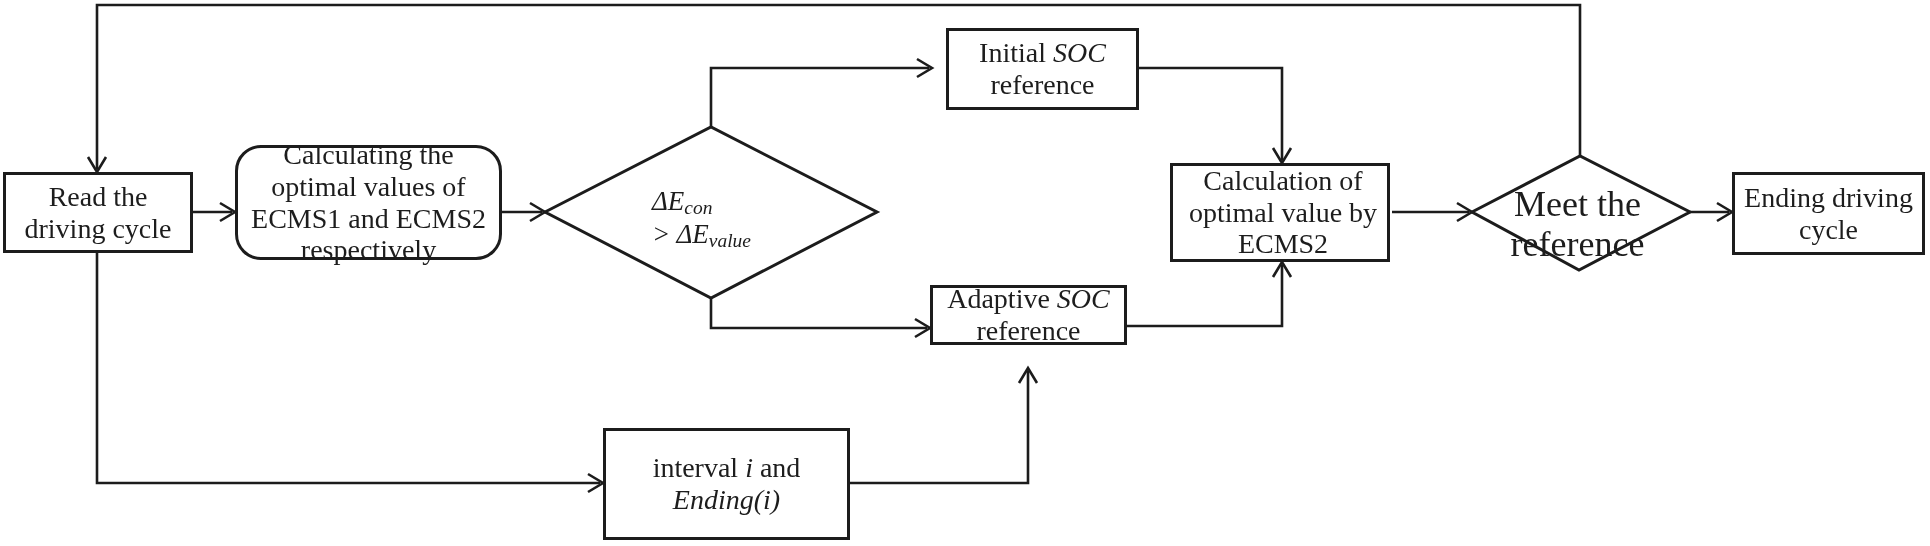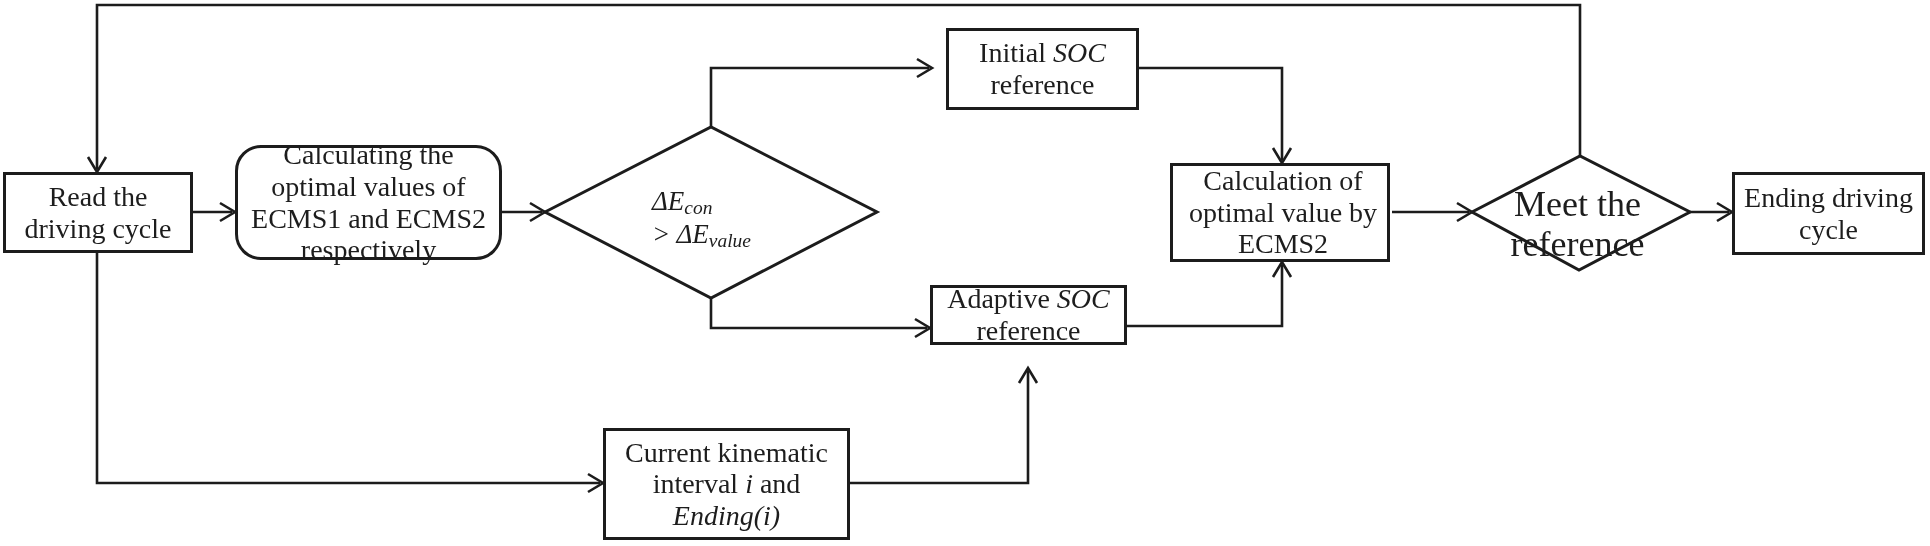--- a/index.html
+++ b/index.html
@@ -98,21 +98,20 @@
     <div><span>Initial </span><span class="it">SOC</span></div>
     <div>reference</div>
   </div>
 
   <div class="node" style="left:930px; top:285px; width:197px; height:60px;">
     <div><span>Adaptive </span><span class="it">SOC</span></div>
     <div>reference</div>
   </div>
 
   <div class="node" style="left:603px; top:428px; width:247px; height:112px;">
-    <div>Current kinematic</div>
     <div><span>interval </span><span class="it">i</span><span> and</span></div>
     <div class="it">Ending(i)</div>
   </div>
 
   <div class="node" style="left:1170px; top:163px; width:220px; height:99px;padding-left:6px;">
     <div>Calculation of</div>
     <div>optimal value by</div>
     <div>ECMS2</div>
   </div>
 

